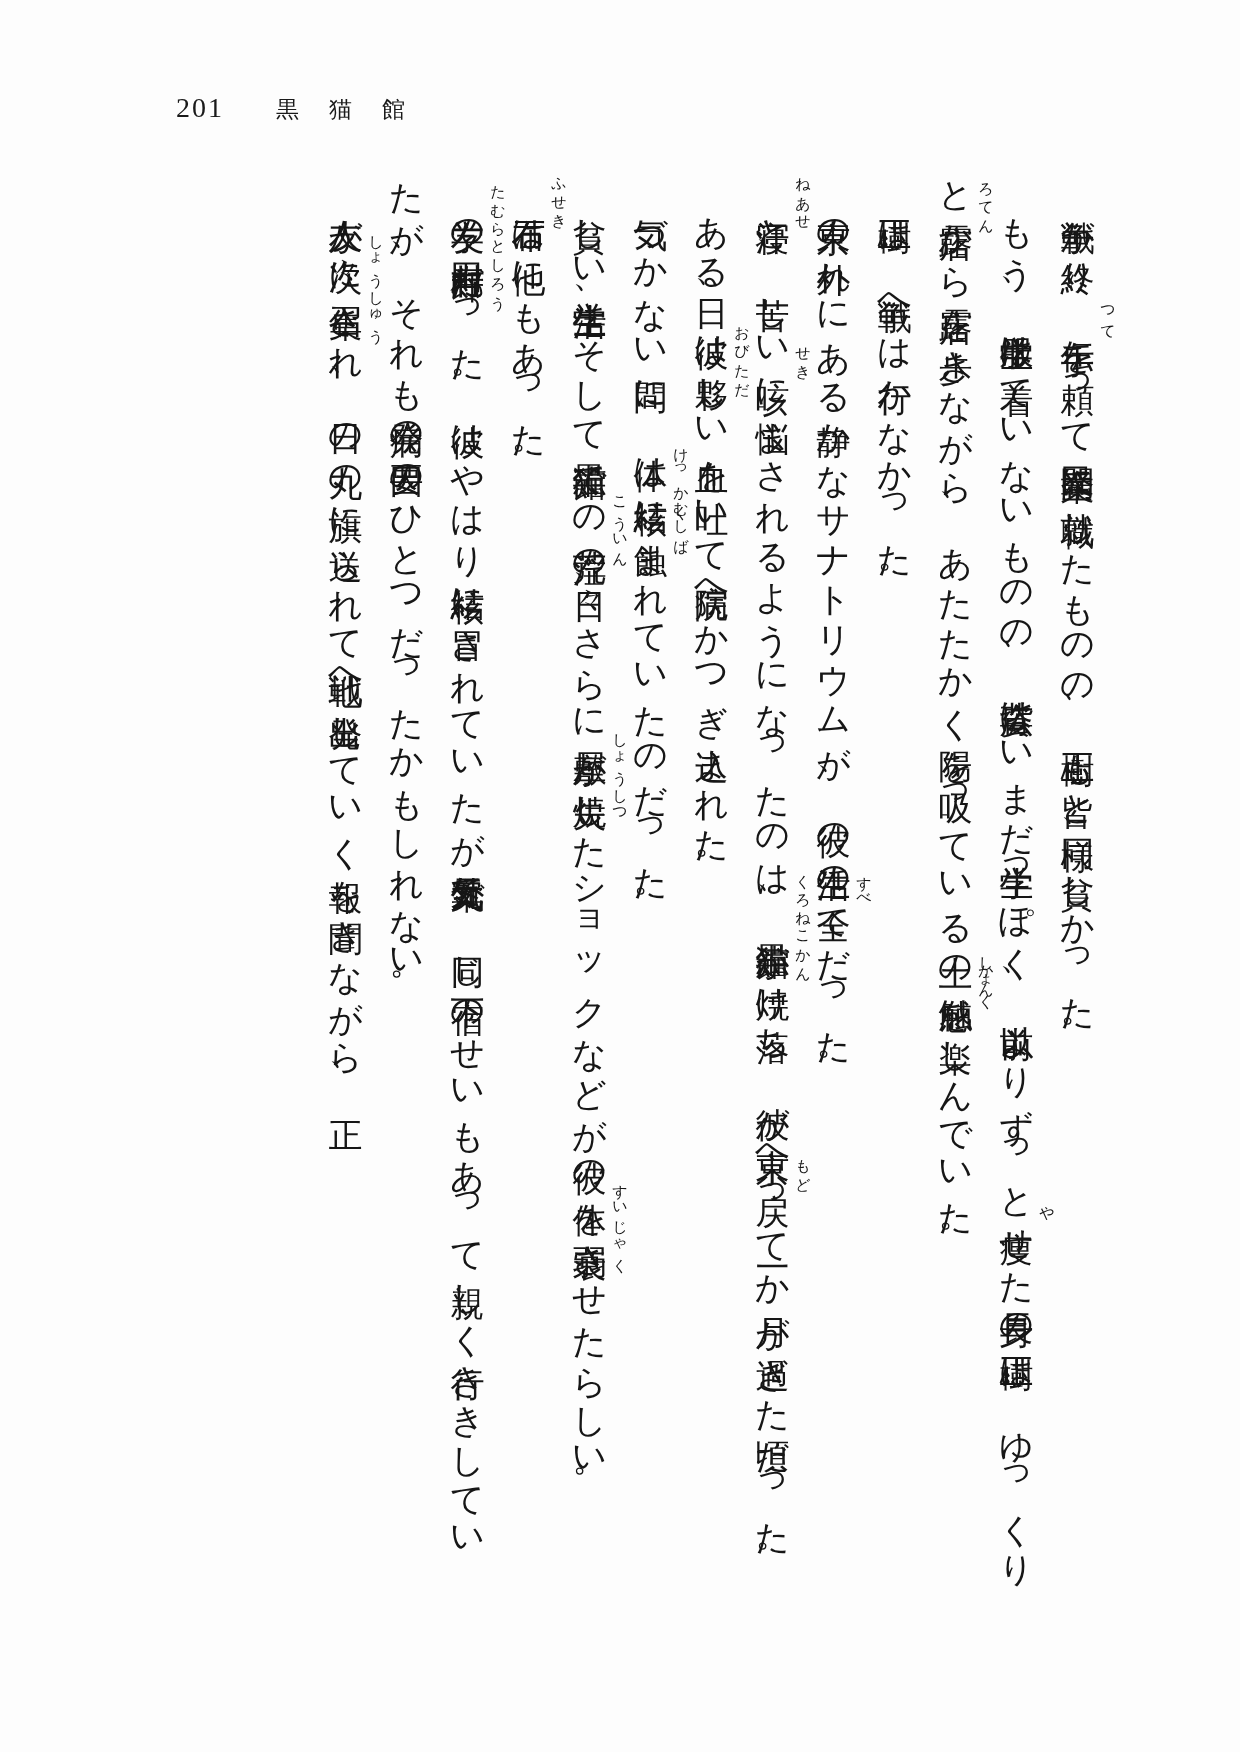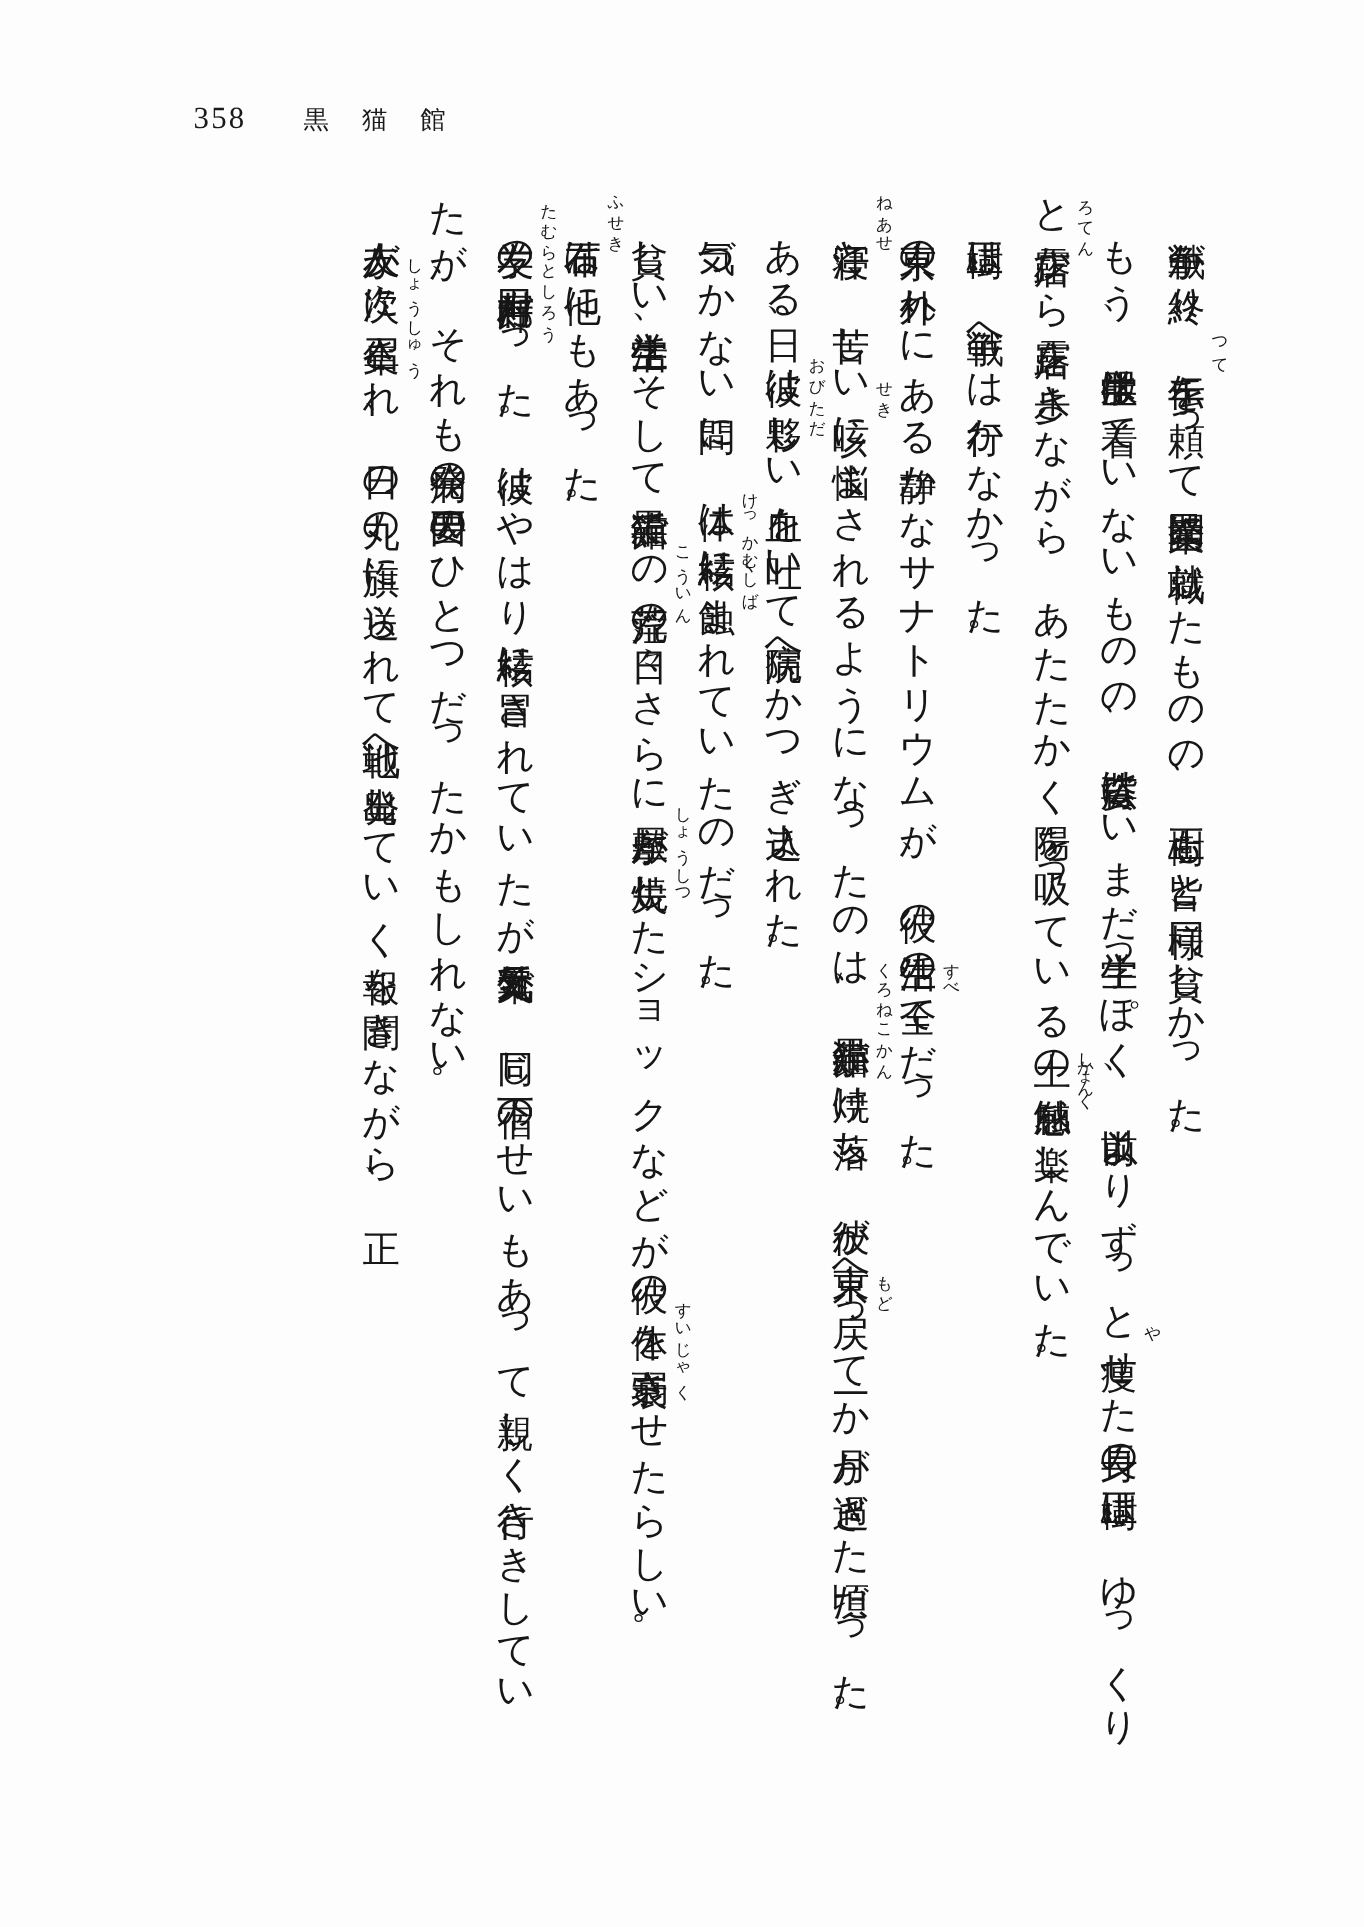--- a/index.html
+++ b/index.html
@@ -67,21 +67,21 @@
     text-indent: 0;
     white-space: nowrap;
   }
 </style>
 </head>
 <body>
 
 <div class="page" style="background: rgb(253, 253, 253); color: rgb(26, 26, 26);">
 
   <header class="running-head">
-    <span class="page-num">358</span>
+    <span class="page-num">201</span>
     <span class="book-title">黒猫館</span>
   </header>
 
   <main class="text-body">
       <p class="para">戦争が終り、<span class="rb">伝手<span class="rt">つて</span></span>を頼って民間企業に就職したものの、正樹も皆と同様、貧しかった。</p>
       <p class="para">もう、学生服は着ていないものの、背広姿はいまだ学生っぽく、以前よりずっと<span class="rb">痩<span class="rt">や</span></span>せた長身の正樹は、ゆっくりと<span class="rb">露店<span class="rt">ろてん</span></span>から露店を歩きながら、あたたかく陽を吸っている土の<span class="rb">感<span class="rt">かん</span></span><span class="rb">触<span class="rt">しょく</span></span>を楽しんでいた。</p>
       <p class="para">正樹は、戦争へは行かなかった。</p>
       <p class="para">東京の外れにある静かなサナトリウムが、彼の生活の<span class="rb">全<span class="rt">すべ</span></span>てだった。</p>
       <p class="para"><span class="rb">寝汗<span class="rt">ねあせ</span></span>と、苦しい<span class="rb">咳<span class="rt">せき</span></span>に悩まされるようになったのは、<span class="rb">黒猫館<span class="rt">くろねこかん</span></span>が焼け落ち、彼が東京へ<span class="rb">戻<span class="rt">もど</span></span>って一か月が過ぎた頃だった。</p>
       <p class="para">ある日、彼は<span class="rb">夥<span class="rt">おびただ</span></span>しい血を吐いて病院へかつぎ込まれた。</p>

